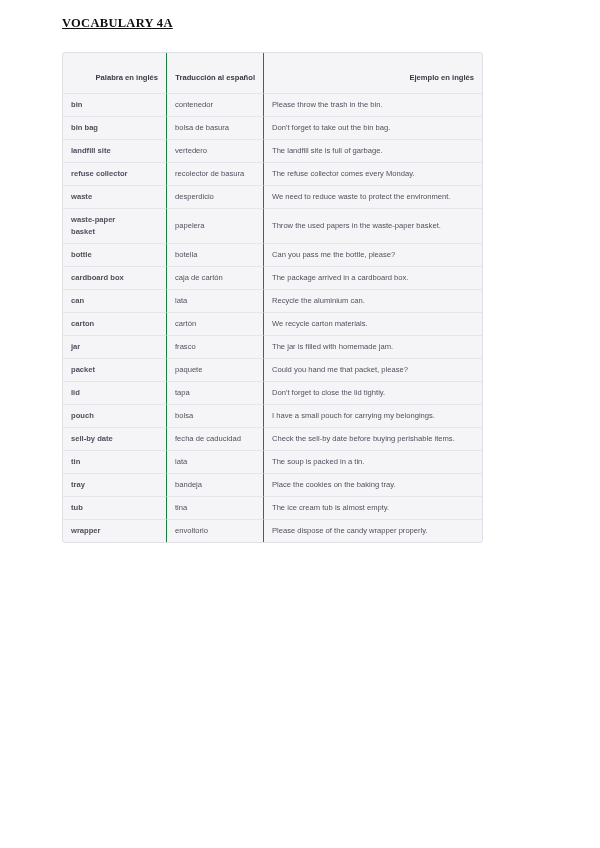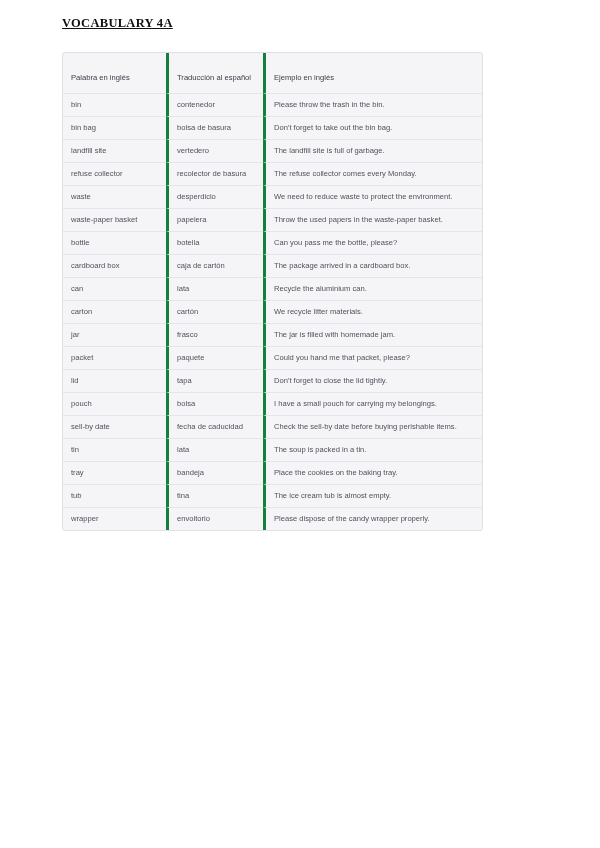--- a/index.html
+++ b/index.html
@@ -35,35 +35,35 @@
     border-radius: 3px;
     table-layout: fixed;
     font-size: 7.6px;
     line-height: 12px;
     color: #50505e;
   }
   col.c1 { width: 103px; }
   col.c2 { width: 97px; }
   col.c3 { width: 219px; }
   th {
-    font-weight: normal;
+    font-weight: bold;
     color: #3b3b47;
-    text-align: left;
+    text-align: right;
     vertical-align: bottom;
     padding: 8px 8px 9px 8px;
     height: 40px;
   }
   td {
     vertical-align: middle;
     padding: 5px 8px;
     border-top: 1px solid #e5e5ec;
     height: 22px;
   }
-  th + th, td + td { border-left: 3px solid #15803d; }
-  td.word-cell { padding-right: 26px; }
+  th + th, td + td { border-left: 1px solid #15803d; }
+  td.word-cell { padding-right: 26px; font-weight: bold; }
 </style>
 </head>
 <body>
 
 <div class="page">
   <span class="doc-title">VOCABULARY 4A</span>
 
   <table class="vocab">
     <colgroup>
       <col class="c1">
@@ -119,21 +119,21 @@
           <td class="example-cell">The package arrived in a cardboard box.</td>
         </tr>
         <tr>
           <td class="word-cell">can</td>
           <td class="translation-cell">lata</td>
           <td class="example-cell">Recycle the aluminium can.</td>
         </tr>
         <tr>
           <td class="word-cell">carton</td>
           <td class="translation-cell">cartón</td>
-          <td class="example-cell">We recycle litter materials.</td>
+          <td class="example-cell">We recycle carton materials.</td>
         </tr>
         <tr>
           <td class="word-cell">jar</td>
           <td class="translation-cell">frasco</td>
           <td class="example-cell">The jar is filled with homemade jam.</td>
         </tr>
         <tr>
           <td class="word-cell">packet</td>
           <td class="translation-cell">paquete</td>
           <td class="example-cell">Could you hand me that packet, please?</td>

